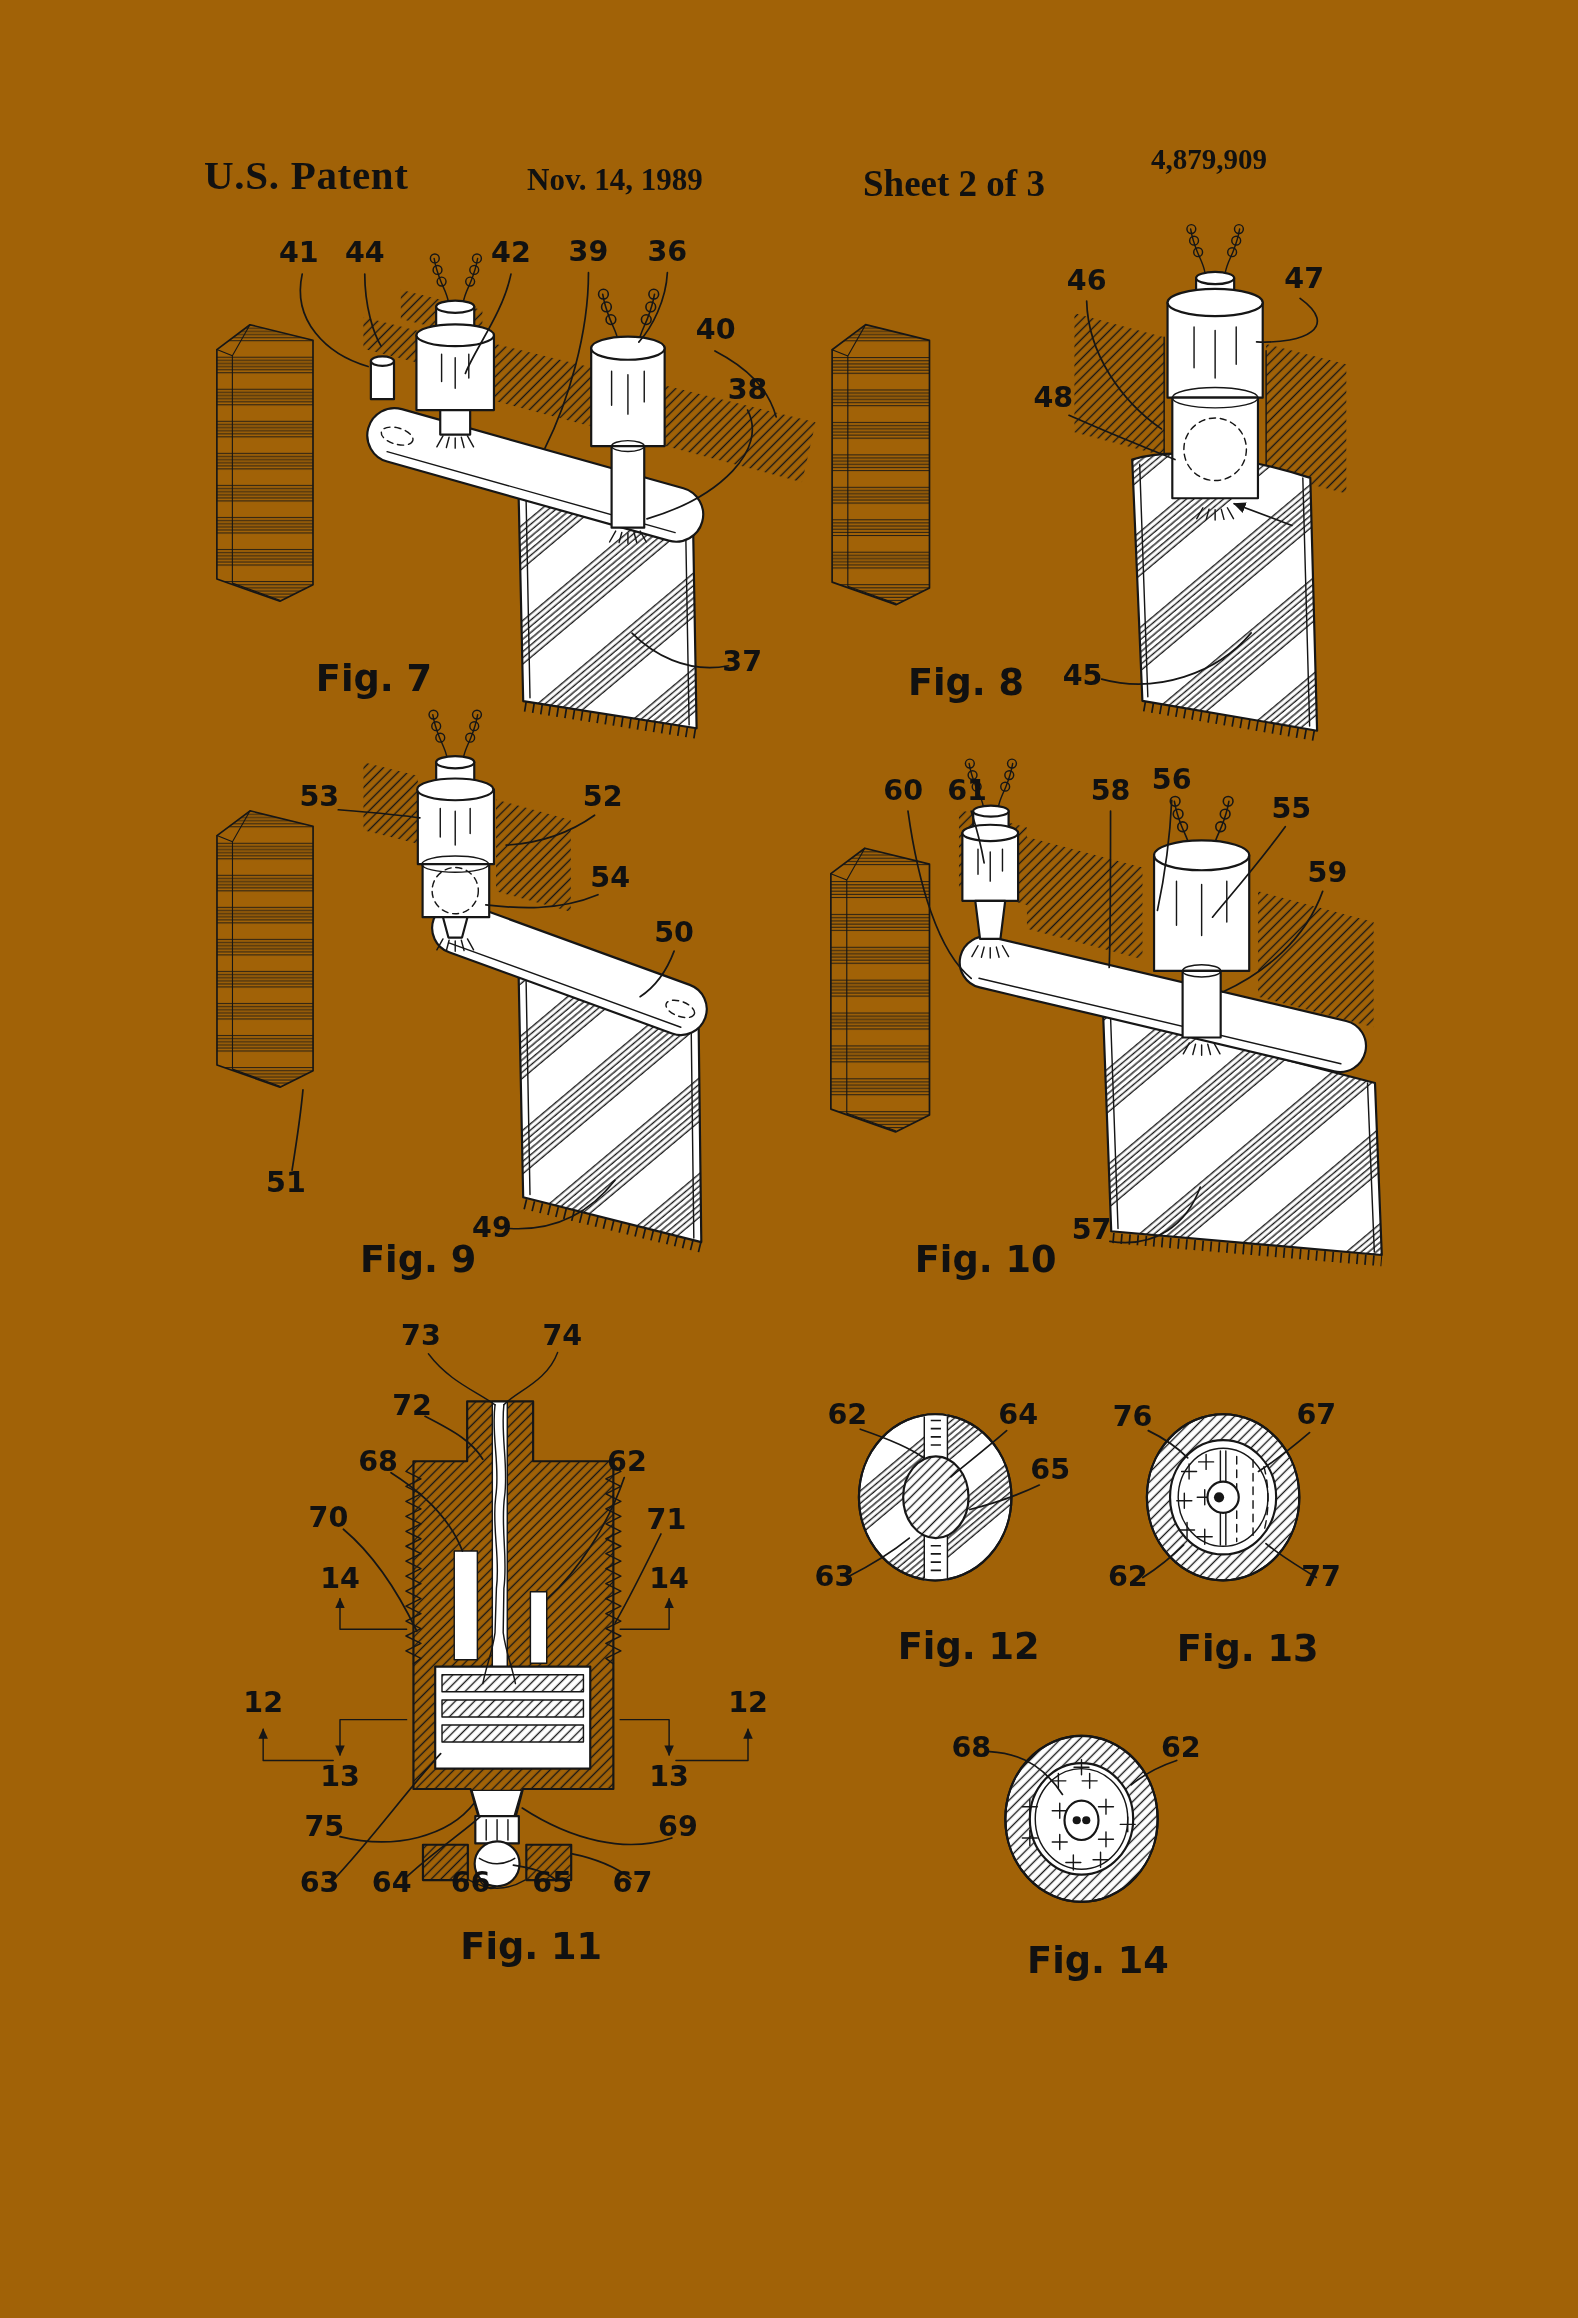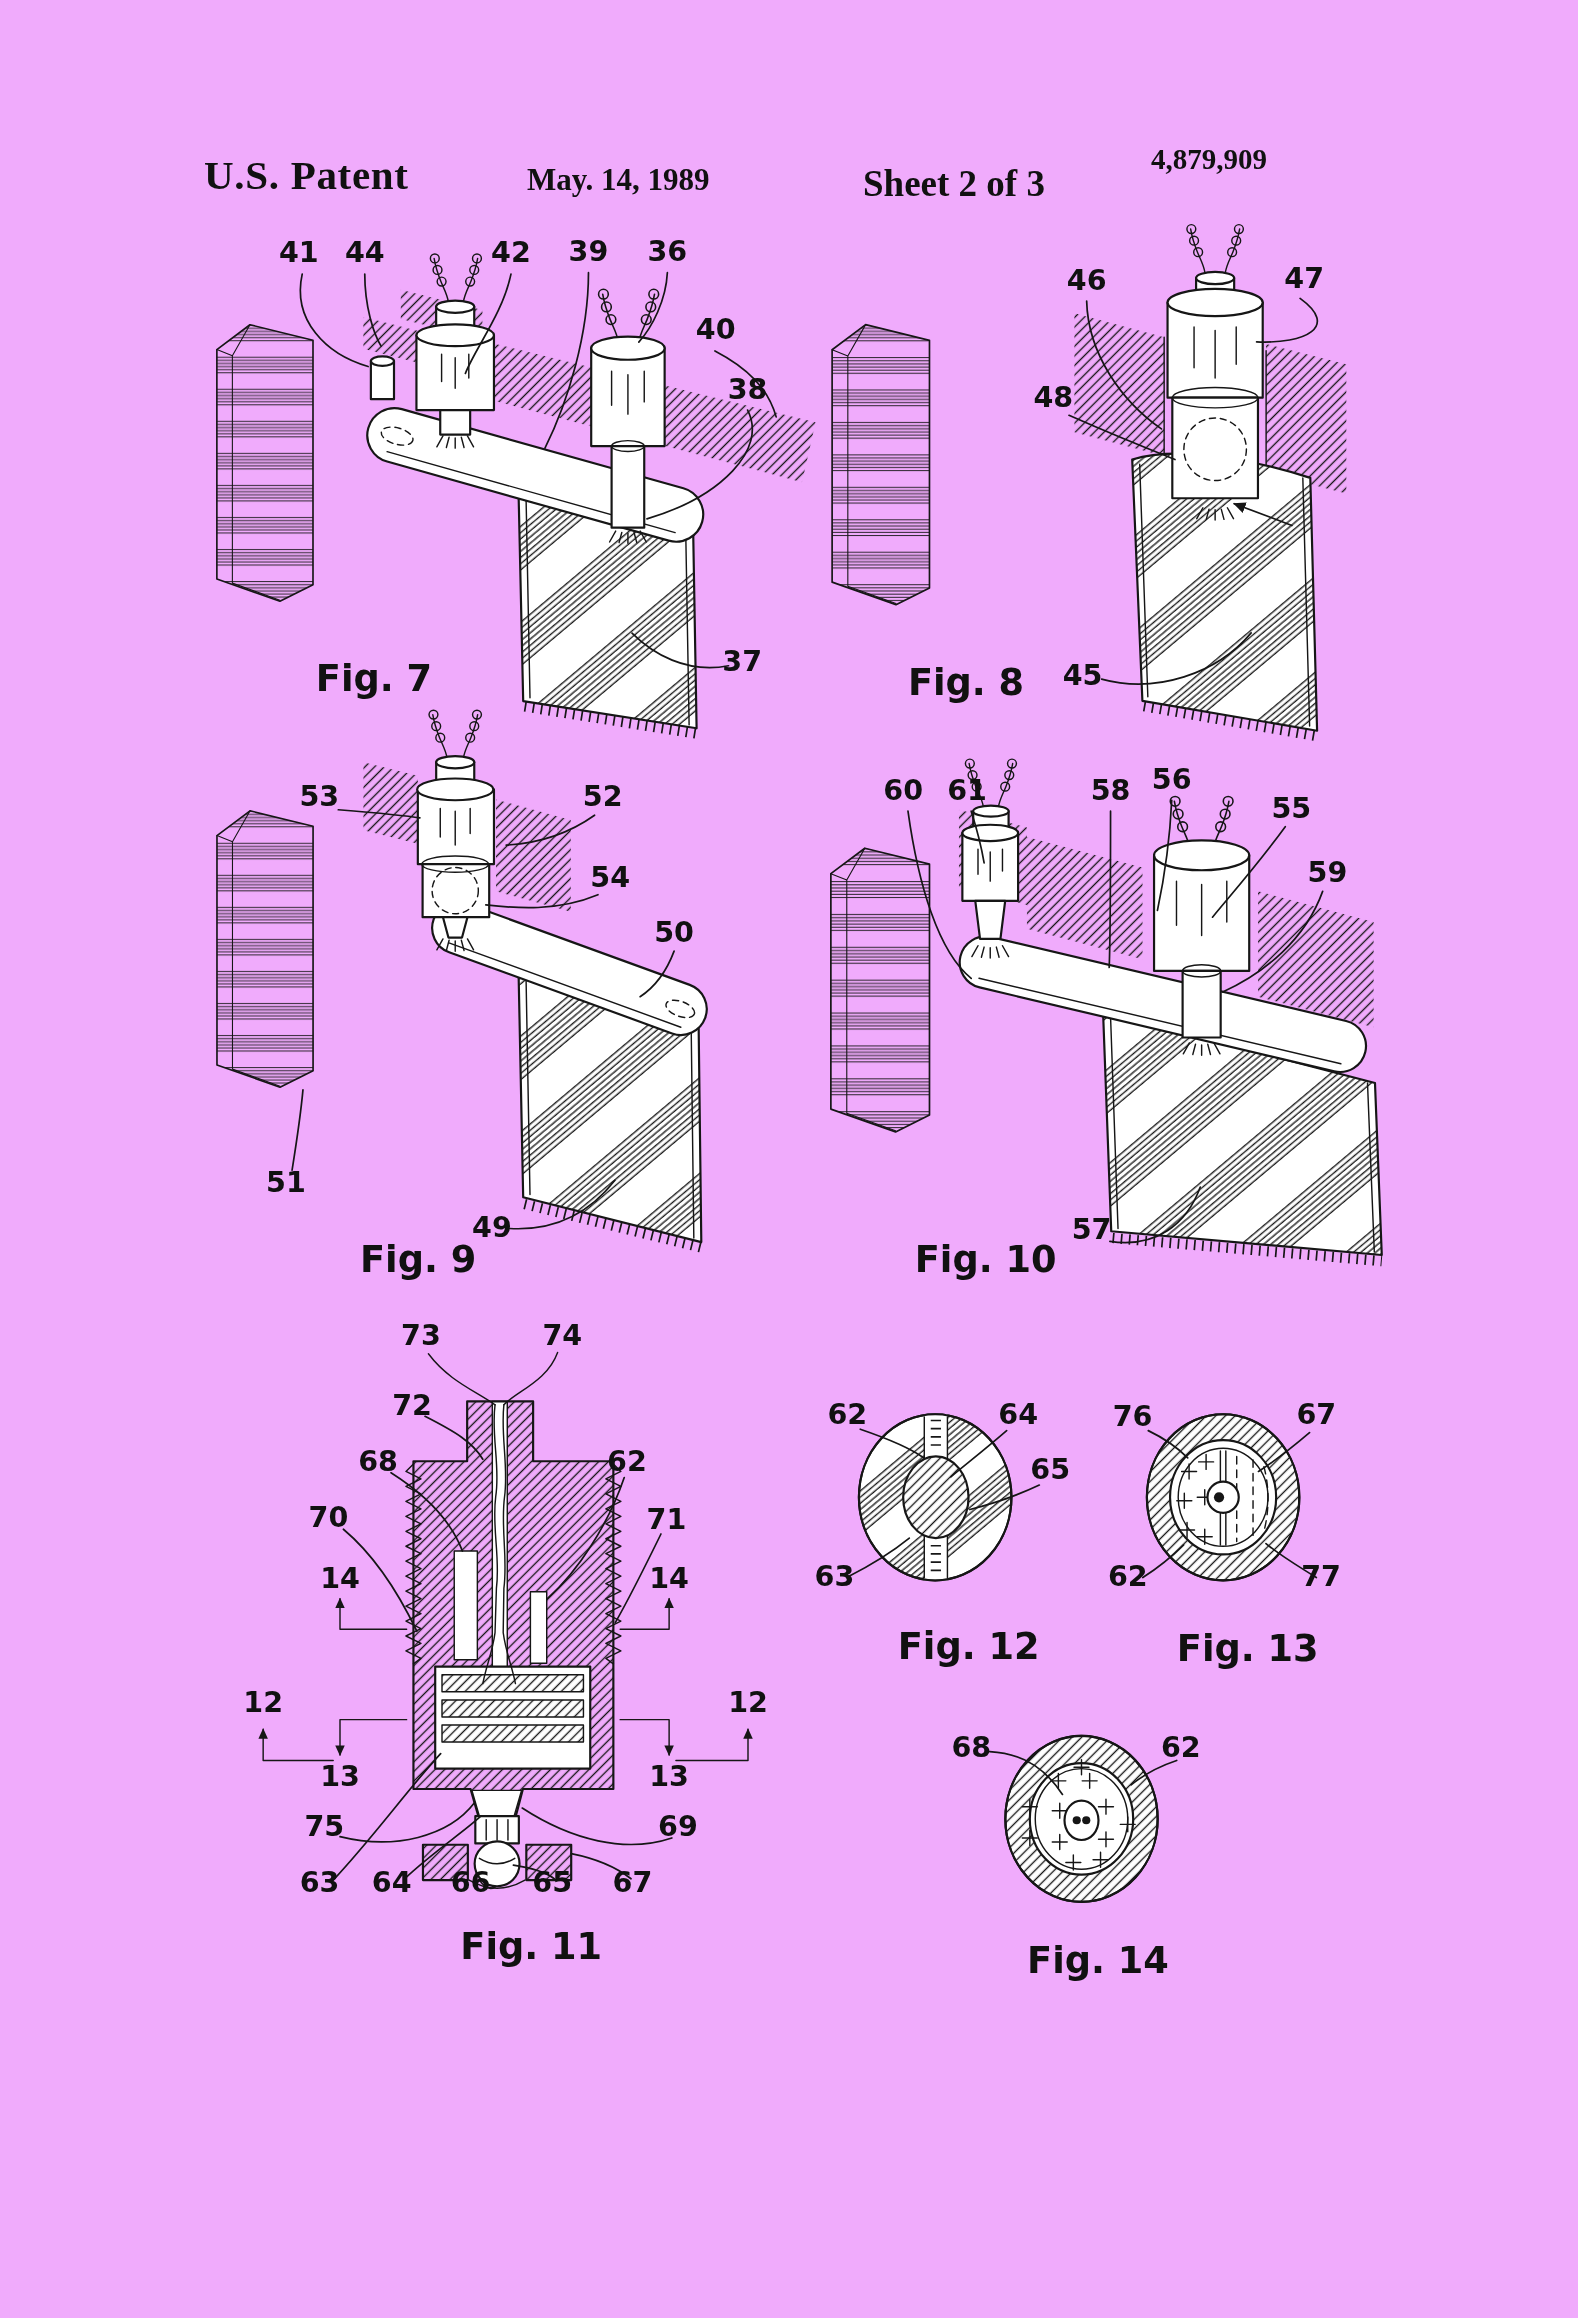--- a/index.html
+++ b/index.html
@@ -1,16 +1,16 @@
 <!DOCTYPE html>
 <html style="font-size:11px"><head>
 <meta charset="utf-8">
 <style>
   html,body{margin:0;padding:0;background:#e8e8e8}
-  .page{position:relative;width:1578px;height:2319px;background:#f0abfc;overflow:hidden;
+  .page{position:relative;width:1578px;height:2319px;background:#a16207;overflow:hidden;
         font-family:"Liberation Serif",serif;color:#111}
   .hdr{position:absolute;white-space:nowrap;font-weight:bold}
   .hdr-title{left:204px;top:151px;font-size:41px;letter-spacing:0.7px}
   .hdr-date{left:527px;top:162px;font-size:31px}
   .hdr-sheet{left:863px;top:162px;font-size:37px}
   .hdr-num{left:1151px;top:143px;font-size:29px}
   svg.fig{position:absolute;overflow:visible}
   .ink{fill:none;stroke:#161616;stroke-width:3.2;stroke-linecap:round;stroke-linejoin:round}
   .thin{stroke-width:2.1}
   .w{fill:#fff}
@@ -23,21 +23,21 @@
   .dash2{stroke-dasharray:11 9}
   text.ref{font:600 42px "DejaVu Sans",sans-serif;fill:#111;stroke:none;text-anchor:middle}
   text.cap{font:600 54px "DejaVu Sans",sans-serif;fill:#111;stroke:none}
 </style>
 </head>
 <body>
 
 <div class="page">
 
   <div class="hdr hdr-title">U.S. Patent</div>
-  <div class="hdr hdr-date">May. 14, 1989</div>
+  <div class="hdr hdr-date">Nov. 14, 1989</div>
   <div class="hdr hdr-sheet">Sheet 2 of 3</div>
   <div class="hdr hdr-num">4,879,909</div>
 
   <svg width="0" height="0" style="position:absolute">
     <defs>
       <pattern id="hatch45" width="10" height="10" patternUnits="userSpaceOnUse" patternTransform="rotate(45)">
         <line x1="5" y1="0" x2="5" y2="10" stroke="#161616" stroke-width="2"></line>
       </pattern>
       <pattern id="bandH" width="16" height="62" patternUnits="userSpaceOnUse">
         <g stroke="#161616" stroke-width="1.7">

